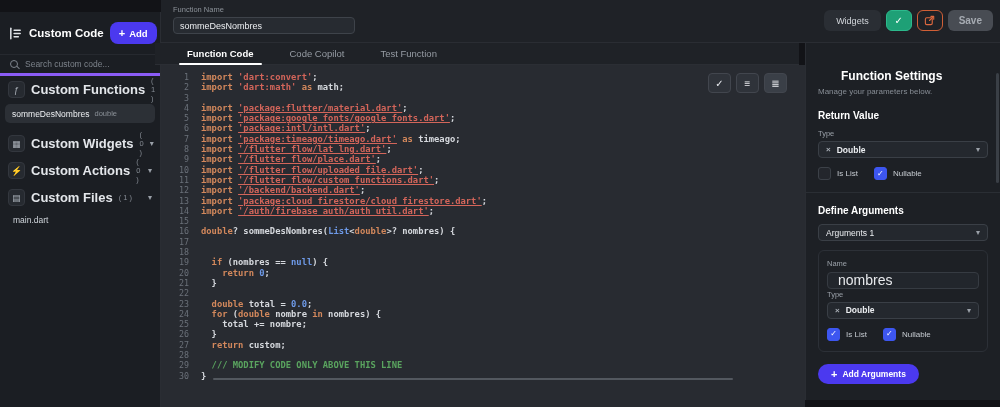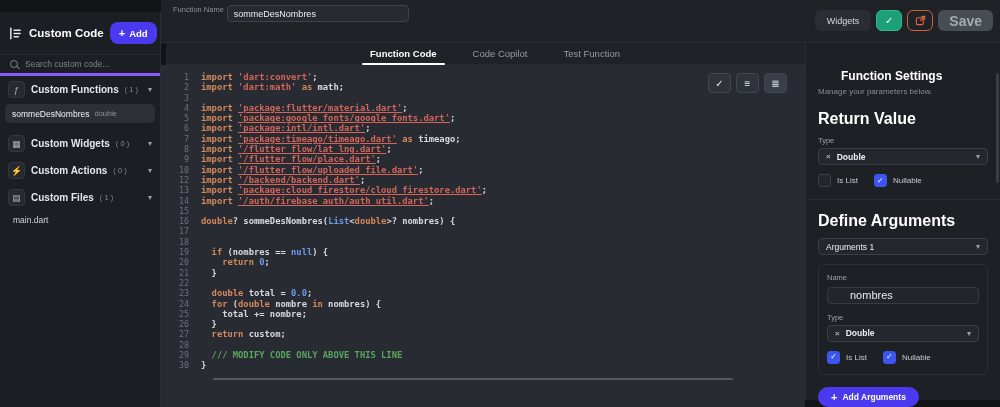--- a/index.html
+++ b/index.html
@@ -26,51 +26,51 @@
     border-bottom:3px solid #8b5cf6; }
   .mag { width:8px; height:8px; border:1.3px solid #7d838b; border-radius:50%; position:relative; flex:none; }
   .mag::after { content:""; position:absolute; width:4px; height:1.3px; background:#7d838b;
     transform:rotate(45deg); right:-3px; bottom:-1px; }
   .sb-search input { background:transparent; border:none; outline:none; color:#c9ced4;
     font-size:8.5px; flex:1; font-family:inherit; }
   .sb-search input::placeholder { color:#7d838b; }
   .sb-row { height:27px; display:flex; align-items:center; gap:6px; padding:0 8px; cursor:pointer; }
   .sb-ico { width:17px; height:17px; background:#262a30; border:1px solid #33373e; border-radius:4px;
     color:#aab0b8; font-size:9px; display:flex; align-items:center; justify-content:center; flex:none; }
-  .sb-label { font-size:10px; font-weight:bold; color:#e3e6ea; white-space:nowrap; }
+  .sb-label { font-size:13px; font-weight:bold; color:#e3e6ea; white-space:nowrap; }
   .sb-count { font-size:7.5px; color:#868c94; flex:1; }
   .chev { color:#9aa0a8; font-size:8px; }
   .sb-item { margin:1px 5px 7px; height:19px; border-radius:5px; display:flex; align-items:center;
     gap:5px; padding:0 7px; cursor:pointer; }
   .sb-item.selected { background:#2c3036; }
   .fn-name { font-size:8.5px; color:#eef0f3; }
   .fn-type { font-size:7.5px; color:#8b9198; }
   .file-item { font-size:8.5px; color:#cfd4da; padding:0 13px; height:18px; display:flex;
     align-items:center; cursor:pointer; }
 
   
   .topbar { position:absolute; left:161px; top:0; width:839px; height:43px; background:#1f2227;
     border-bottom:1px solid #2a2d33; display:flex; align-items:flex-start; }
-  .fn-group { margin:5px 0 0 12px; display:flex; flex-direction:row; gap:3px; flex:1; }
+  .fn-group { margin:5px 0 0 12px; display:flex; flex-direction:column; gap:3px; flex:1; }
   .fn-label { font-size:7.5px; color:#8b9198; }
   .fn-input { width:182px; height:17px; background:#272b31; border:1px solid #3e434a; border-radius:4px;
     color:#eceef1; font-size:9px; padding:0 6px; font-family:inherit; outline:none; }
   .tb-actions { display:flex; gap:5px; margin:10px 7px 0 0; align-items:center; }
   .btn-cancel { height:21px; padding:0 12px; background:#2a2e34; border:none; border-radius:6px;
     color:#d3d7dc; font-size:9px; font-family:inherit; cursor:pointer; }
   .btn-check { width:26px; height:21px; background:#1ea076; border:1px solid #2cb98c; border-radius:6px;
     color:#fff; font-size:10px; display:flex; align-items:center; justify-content:center; cursor:pointer; }
   .btn-orange { width:26px; height:21px; background:transparent; border:1px solid #d05f36; border-radius:6px;
     display:flex; align-items:center; justify-content:center; cursor:pointer; }
   .btn-save { height:21px; padding:0 11px; background:#484c53; border:none; border-radius:6px;
-    color:#a6abb2; font-size:14px; font-weight:bold; font-family:inherit; cursor:pointer; }
+    color:#a6abb2; font-size:10px; font-weight:bold; font-family:inherit; cursor:pointer; }
 
   
-  .tabs { position:absolute; left:166px; top:43px; width:644px; height:22px; background:#1f2227;
-    border-bottom:1px solid #2b2e34; display:flex; padding-left:14px;justify-content:center; }
+  .tabs { position:absolute; left:155px; top:43px; width:644px; height:22px; background:#1f2227;
+    border-bottom:1px solid #2b2e34; display:flex; padding-left:14px; }
   .tab { padding:0 18px; font-size:9.5px; color:#969ca4; display:flex; align-items:center;
     position:relative; cursor:pointer; white-space:nowrap; }
   .tab.active { color:#ffffff; font-weight:bold; }
   .tab.active::after { content:""; position:absolute; left:10px; right:10px; bottom:-1px; height:2px;
     background:#ffffff; border-radius:1px; }
 
   
   .editor { position:absolute; left:161px; top:65px; width:644px; height:342px; background:#282b31; }
   .ed-toolbar { position:absolute; top:8px; right:18px; display:flex; gap:5px; z-index:2; }
   .ed-btn { width:23px; height:20px; background:#2f333a; border:1px solid #42464e; border-radius:4px;
@@ -89,38 +89,38 @@
   .tok-n { color:#6e9ae8; }
   .tok-p { color:#d6d9de; }
   .hscroll { position:absolute; left:52px; top:313px; width:520px; height:2px; background:#53585f;
     border-radius:1px; cursor:pointer; }
 
   
   .settings { position:absolute; left:805px; top:43px; width:195px; height:357px; background:#1d2025;
     border-left:1px solid #2a2d33; padding:26px 12px 0; }
   .settings h2 { font-size:12px; color:#fff; font-weight:bold;padding-left:23px; }
   .settings .sub { font-size:8px; color:#878d95; margin:4px 0 14px; }
-  .settings h3 { font-size:16px; color:#fff; font-weight:bold; margin:0 0 8px; }
+  .settings h3 { font-size:10px; color:#fff; font-weight:bold; margin:0 0 8px; }
   .lbl { font-size:7.5px; color:#9aa0a8; margin-bottom:3px; display:block; }
   .dropdown { height:17px; background:#24282e; border:1px solid #3a3f46; border-radius:4px;
     display:flex; align-items:center; padding:0 7px; gap:6px; margin-bottom:9px; cursor:pointer; }
   .type-ico { color:#aab0b8; font-size:8px; font-weight:bold; }
   .dd-val { font-size:8.5px; color:#eceef1; font-weight:bold; flex:1; white-space:nowrap; }
   .dd-val.plain { font-weight:normal; }
   .dropdown .chev { font-size:8px; }
   .cb-row { display:flex; align-items:center; gap:6px; margin:9px 0 12px; }
   .cb { width:13px; height:13px; border-radius:3px; border:1px solid #3c4148; background:#23262c;
     display:flex; align-items:center; justify-content:center; cursor:pointer; flex:none;
     color:#fff; font-size:8px; line-height:1; }
   .cb.checked { background:#3d56f0; border-color:#3d56f0; }
   .cb-label { font-size:8px; color:#c6cbd1; margin-right:10px; white-space:nowrap; }
   .divider { height:1px; background:#2a2e34; margin:4px -12px 12px; }
   .arg-box { border:1px solid #2c3037; border-radius:6px; padding:8px; margin-bottom:12px; }
   .arg-input { width:100%; height:17px; background:#22262c; border:1px solid #363b42; border-radius:4px;
-    color:#e7e9ec; font-size:11px; padding:0 22px; font-family:inherit; outline:none; margin-bottom:9px; }
+    color:#e7e9ec; font-size:14px; padding:0 10px; font-family:inherit; outline:none; margin-bottom:1px; }
   .add-args { height:20px; background:#4b39ef; border:none; border-radius:10px; color:#fff;
     font-size:8.5px; font-weight:bold; display:inline-flex; align-items:center; gap:5px;
     padding:0 13px; font-family:inherit; cursor:pointer; }
   .add-args .plus { font-size:11px; line-height:1; }
   .vscroll { position:absolute; right:1px; top:30px; width:3px; height:110px; background:#3a3f46;
     border-radius:2px; cursor:pointer; }
 </style>
 </head>
 <body>
 
@@ -256,20 +256,24 @@
         <span class="ln">8</span>
         <span class="lc"><span class="tok-k">import </span><span class="tok-su">'/flutter_flow/lat_lng.dart'</span><span class="tok-p">;</span></span>
       </div>
       <div class="code-line">
         <span class="ln">9</span>
         <span class="lc"><span class="tok-k">import </span><span class="tok-su">'/flutter_flow/place.dart'</span><span class="tok-p">;</span></span>
       </div>
       <div class="code-line">
         <span class="ln">10</span>
         <span class="lc"><span class="tok-k">import </span><span class="tok-su">'/flutter_flow/uploaded_file.dart'</span><span class="tok-p">;</span></span>
+      </div>
+      <div class="code-line">
+        <span class="ln">11</span>
+        <span class="lc"><span class="tok-k">import </span><span class="tok-su">'/flutter_flow/custom_functions.dart'</span><span class="tok-p">;</span></span>
       </div>
       <div class="code-line">
         <span class="ln">12</span>
         <span class="lc"><span class="tok-k">import </span><span class="tok-su">'/backend/backend.dart'</span><span class="tok-p">;</span></span>
       </div>
       <div class="code-line">
         <span class="ln">13</span>
         <span class="lc"><span class="tok-k">import </span><span class="tok-su">'package:cloud_firestore/cloud_firestore.dart'</span><span class="tok-p">;</span></span>
       </div>
       <div class="code-line">

